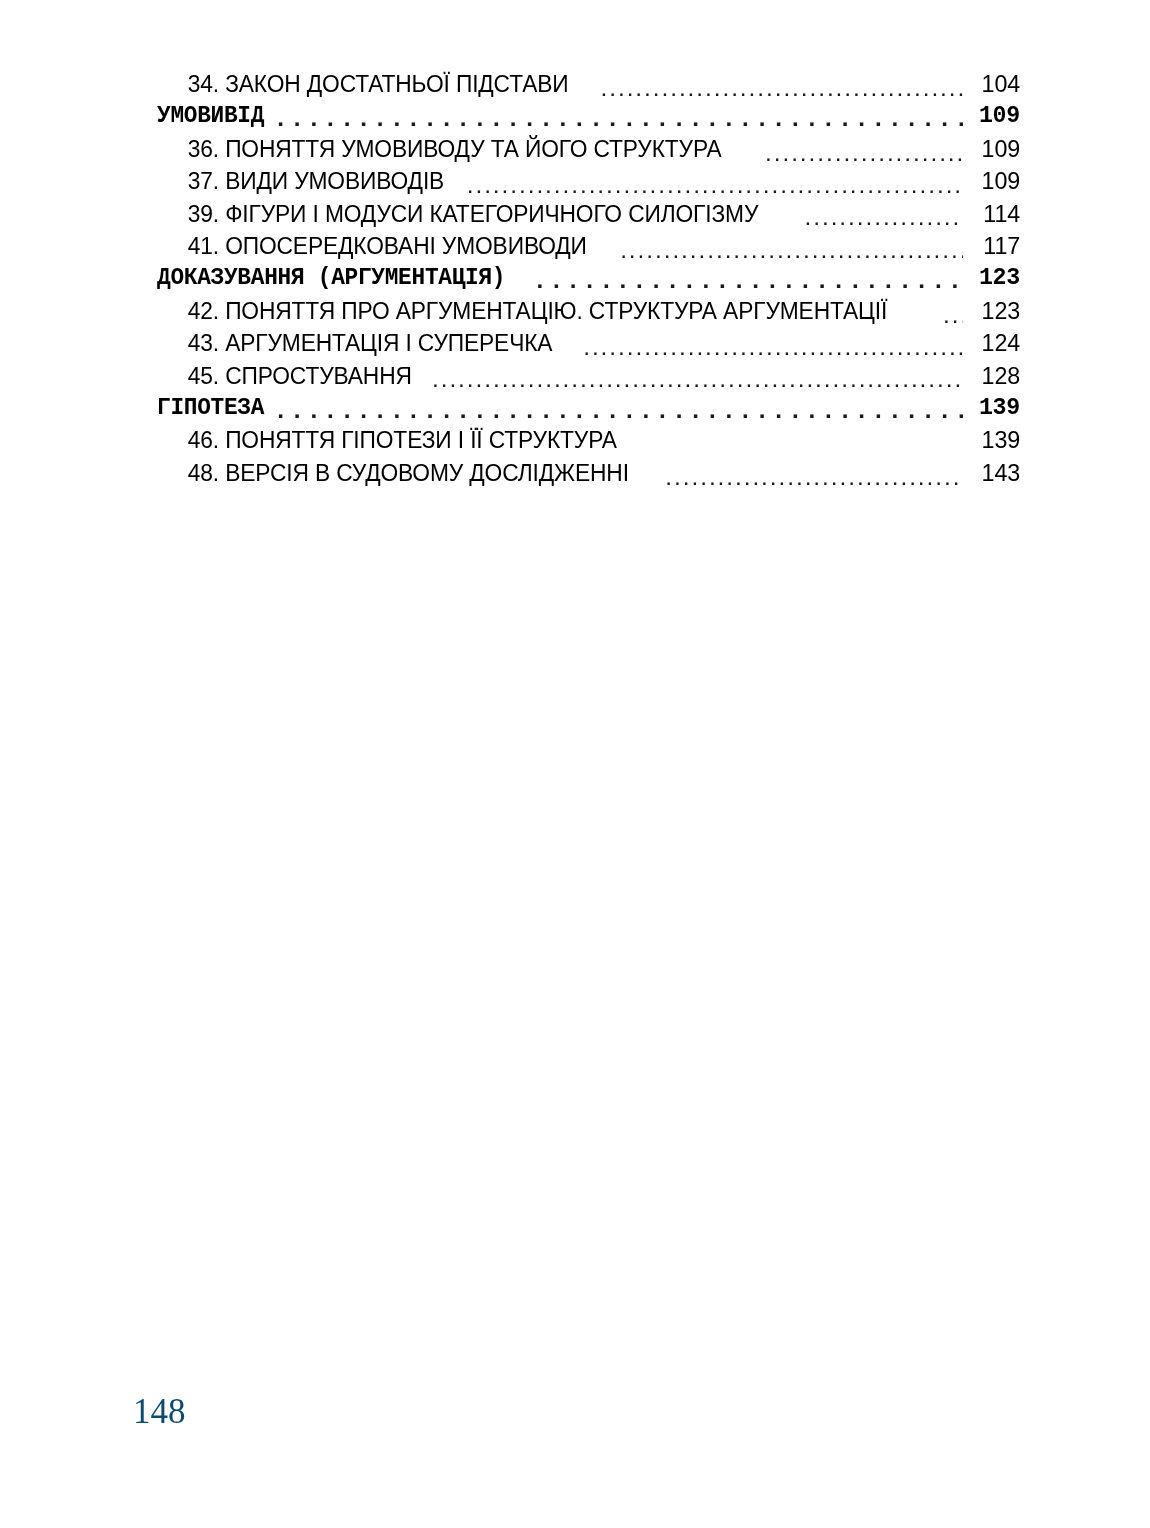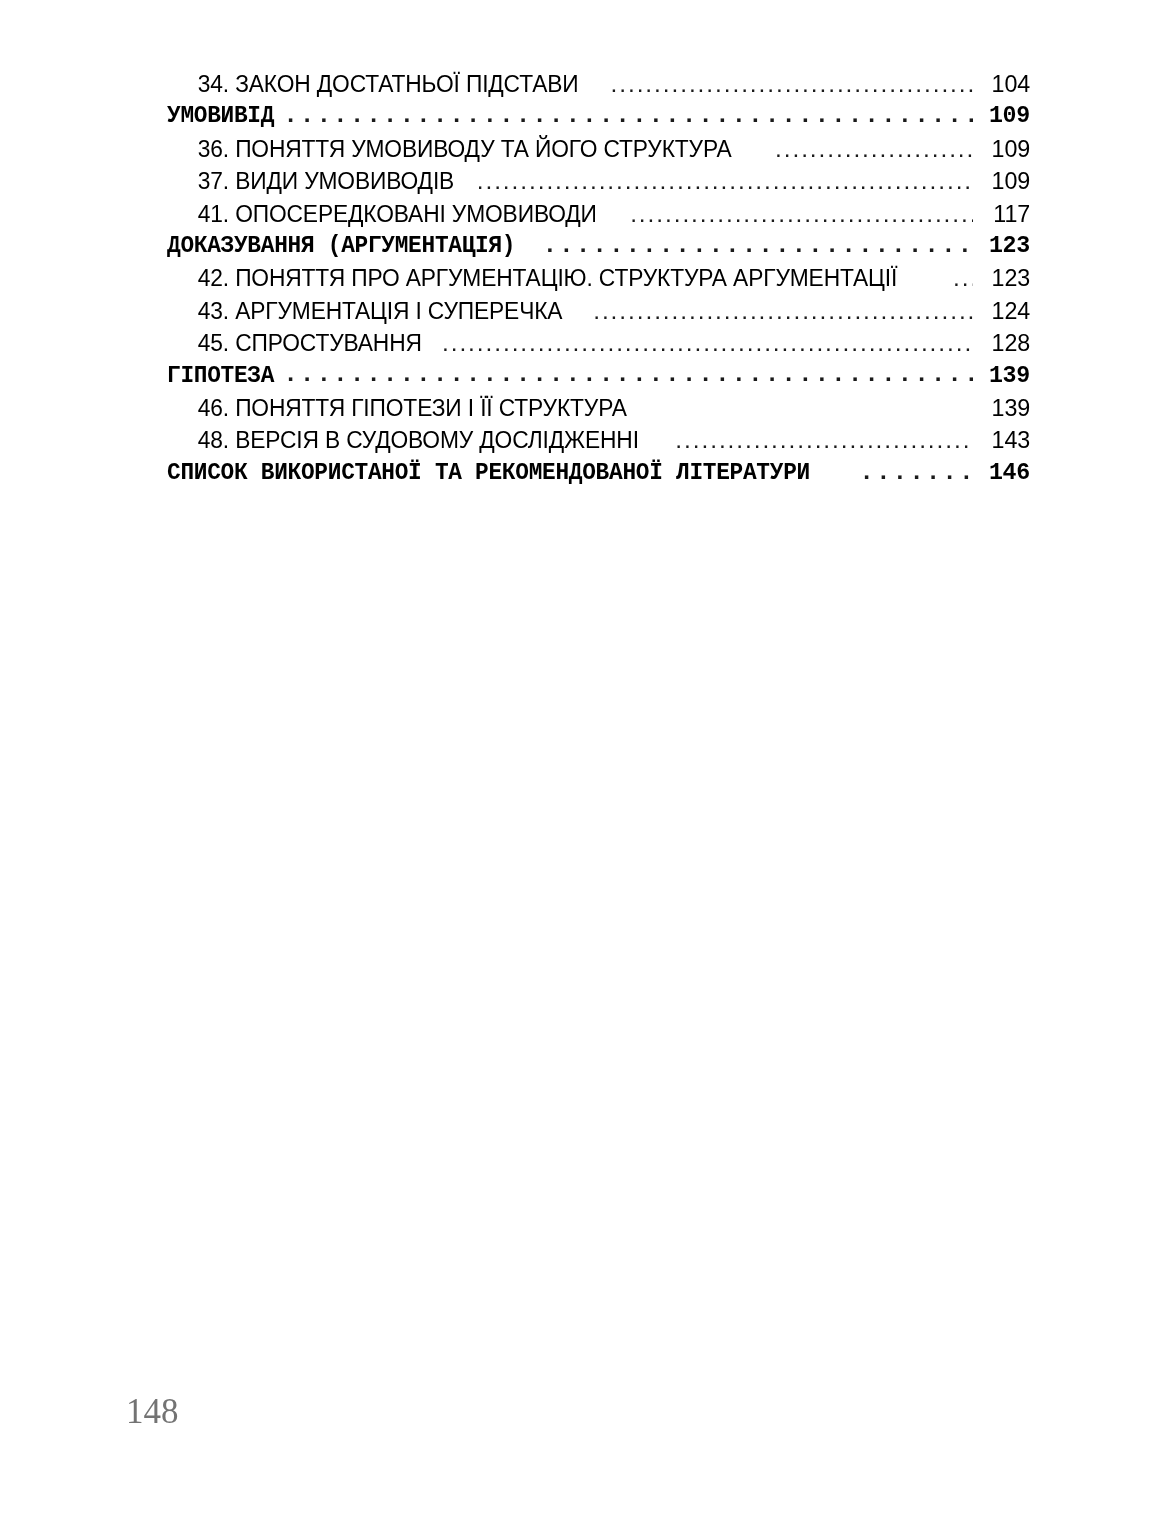--- a/index.html
+++ b/index.html
@@ -18,28 +18,27 @@
 
   #toc {
     position: absolute;
     left: 157px;
     top: 68px;
     width: 863px;
   }
 
   .toc-row {
     display: flex;
-    align-items: center;
+    align-items: flex-end;
     width: 100%;
     height: 32.4px;
     font-size: 24.5px;
     line-height: 32.4px;
     letter-spacing: -0.15px;
     white-space: nowrap;
-    margin-left: 10px;
   }
 
   .toc-row.level-entry .label {
     padding-left: 33px;
   }
 
   .toc-row.level-head {
     font-weight: bold;
     letter-spacing: -0.3px;
     font-family: Liberation Mono, monospace;
@@ -81,26 +80,26 @@
   .pagenum {
     flex: 0 0 auto;
     width: 56px;
     text-align: right;
     transform: scaleX(0.95);
     transform-origin: right center;
   }
 
   #folio {
     position: absolute;
-    left: 126px;
+    left: 133px;
     top: 1392px;
     font-family: "Liberation Serif", serif;
     font-size: 35px;
     line-height: 40px;
-    color: #737373;
+    color: #0c4a6e;
   }
 </style>
 </head>
 <body>
 
 <div id="toc">
     <div class="toc-row level-entry">
       <span class="label">34. ЗАКОН ДОСТАТНЬОЇ ПІДСТАВИ</span>
       <span class="leader"></span>
       <span class="pagenum">104</span>
@@ -112,20 +111,25 @@
     </div>
     <div class="toc-row level-entry">
       <span class="label">36. ПОНЯТТЯ УМОВИВОДУ ТА ЙОГО СТРУКТУРА</span>
       <span class="leader"></span>
       <span class="pagenum">109</span>
     </div>
     <div class="toc-row level-entry">
       <span class="label">37. ВИДИ УМОВИВОДІВ</span>
       <span class="leader"></span>
       <span class="pagenum">109</span>
+    </div>
+    <div class="toc-row level-entry">
+      <span class="label">39. ФІГУРИ І МОДУСИ КАТЕГОРИЧНОГО СИЛОГІЗМУ</span>
+      <span class="leader"></span>
+      <span class="pagenum">114</span>
     </div>
     <div class="toc-row level-entry">
       <span class="label">41. ОПОСЕРЕДКОВАНІ УМОВИВОДИ</span>
       <span class="leader"></span>
       <span class="pagenum">117</span>
     </div>
     <div class="toc-row level-head">
       <span class="label">ДОКАЗУВАННЯ (АРГУМЕНТАЦІЯ)</span>
       <span class="leader"></span>
       <span class="pagenum">123</span>
@@ -153,20 +157,15 @@
     <div class="toc-row level-entry no-leader">
       <span class="label">46. ПОНЯТТЯ ГІПОТЕЗИ І ЇЇ СТРУКТУРА</span>
       <span class="leader"></span>
       <span class="pagenum">139</span>
     </div>
     <div class="toc-row level-entry">
       <span class="label">48. ВЕРСІЯ В СУДОВОМУ ДОСЛІДЖЕННІ</span>
       <span class="leader"></span>
       <span class="pagenum">143</span>
     </div>
-    <div class="toc-row level-head">
-      <span class="label">СПИСОК ВИКОРИСТАНОЇ ТА РЕКОМЕНДОВАНОЇ ЛІТЕРАТУРИ</span>
-      <span class="leader"></span>
-      <span class="pagenum">146</span>
-    </div>
   </div>
 
 <div id="folio">148</div>
 
 </body></html>

